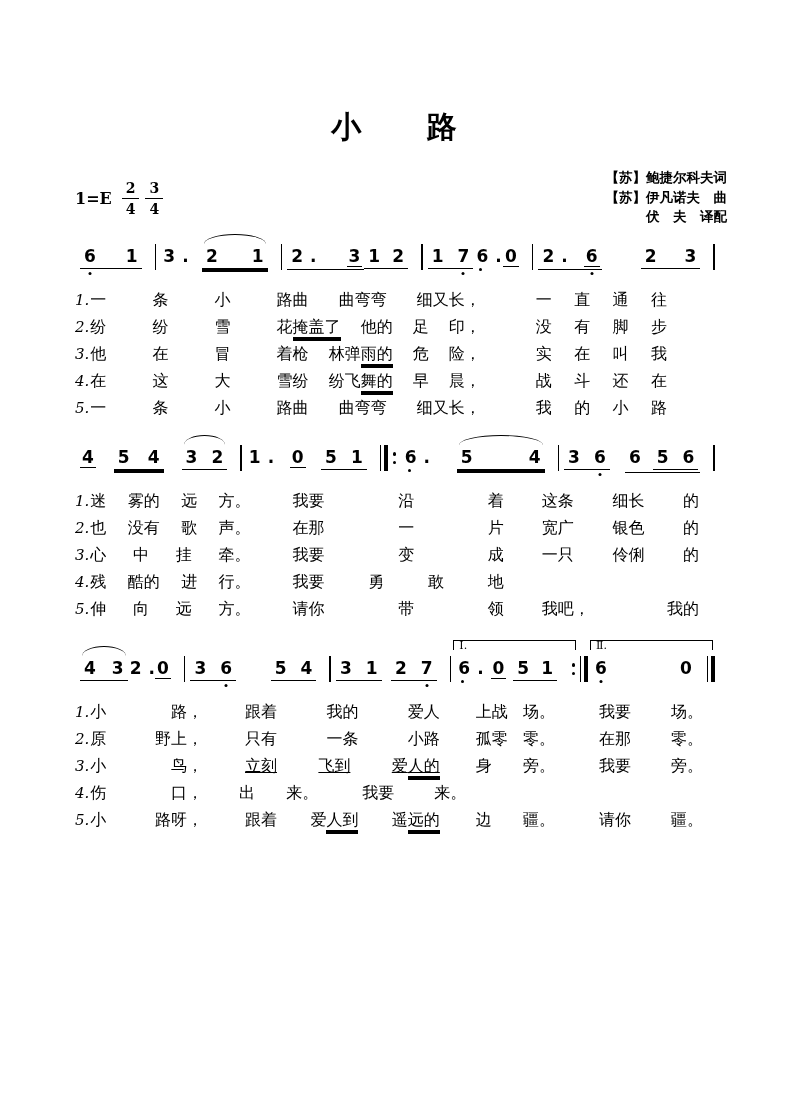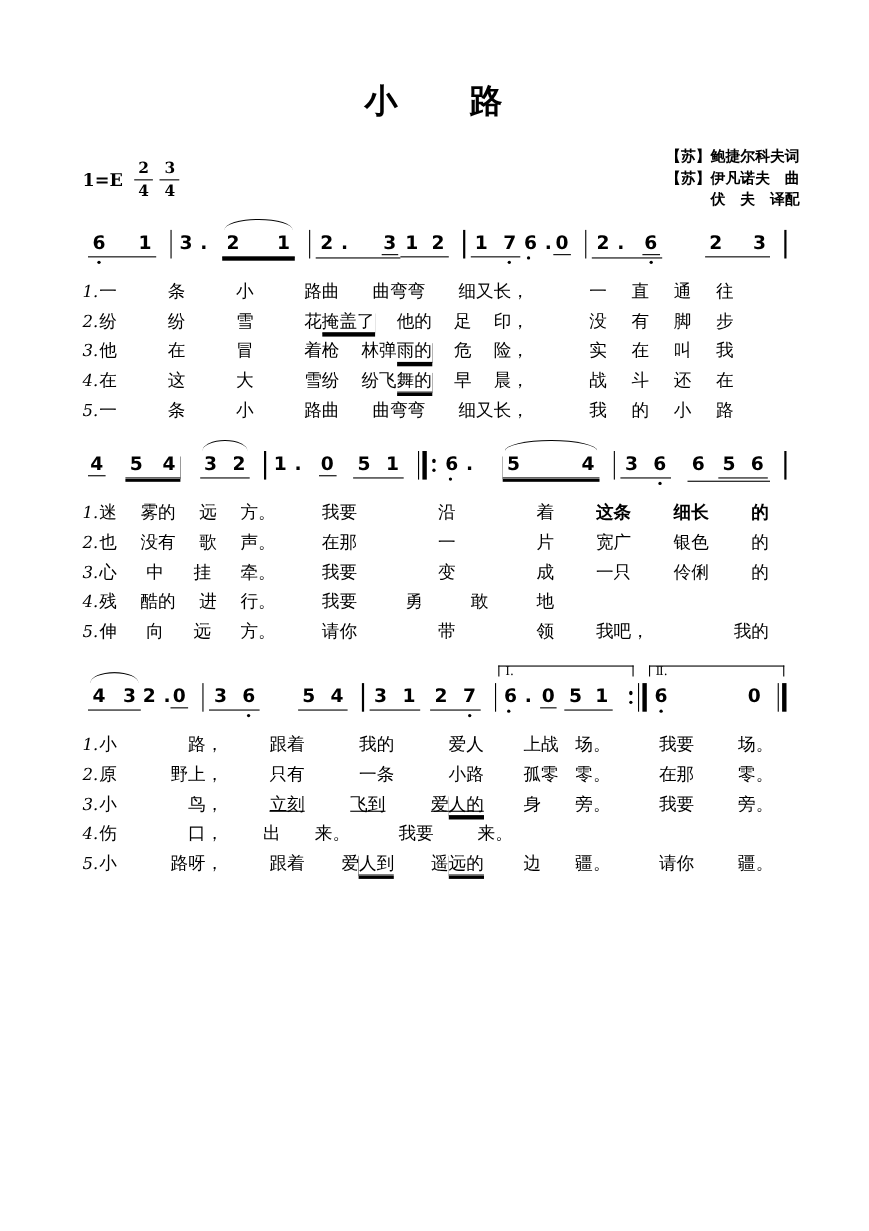--- a/index.html
+++ b/index.html
@@ -1,20 +1,20 @@
 <!DOCTYPE html>
 <html><head>
 <meta charset="utf-8">
 <style>
   html,body{margin:0;padding:0;background:#888;}
   .page{position:relative;width:790px;height:1119px;background:#ffffff;color:#000;
         font-family:"DejaVu Sans",sans-serif;overflow:hidden;margin:0 auto;}
   .content{margin:0 75px;}
   
-  .title{padding-top:72px;text-align:center;font-size:30px;font-weight:600;
+  .title{padding-top:107px;text-align:center;font-size:30px;font-weight:600;
          word-spacing:1.7em;letter-spacing:2px;}
   
   .keyrow{margin-top:20px;display:flex;justify-content:space-between;align-items:flex-start;height:60px;}
   .keysig{margin-top:12px;display:flex;align-items:center;gap:10px;
           font:bold 16px "DejaVu Serif",serif;text-align:center;}
   .frac{display:inline-flex;flex-direction:column;align-items:center;line-height:1;
         font:bold 14px "DejaVu Serif",serif;}
   .frac .num{border-bottom:1.6px solid #000;padding:0 4px 2px;}
   .frac .den{padding-top:2px;}
   .fracs{display:inline-flex;gap:6px;}
@@ -402,21 +402,21 @@
                 <span class="lw first-tok"><span class="vnum">1.</span>迷</span>
                 <span class="lw">雾的</span>
                 <span class="lw">远</span>
                 <span class="lw">方。</span>
               </div>
               <div class="lg lg2" style="width: 33%;">
                 <span class="lw">我要</span>
                 <span class="lw">沿</span>
                 <span class="lw">着</span>
               </div>
-              <div class="lg lg3" style="width: 33%; font-weight: bold;">
+              <div class="lg lg3" style="width: 33%;">
                 <span class="lw">这条</span>
                 <span class="lw">细长</span>
                 <span class="lw">的</span>
               </div>
             </div>
             <div class="lrow">
               <div class="lg lg1" style="width: 34%;">
                 <span class="lw first-tok"><span class="vnum">2.</span>也</span>
                 <span class="lw">没有</span>
                 <span class="lw">歌</span>

